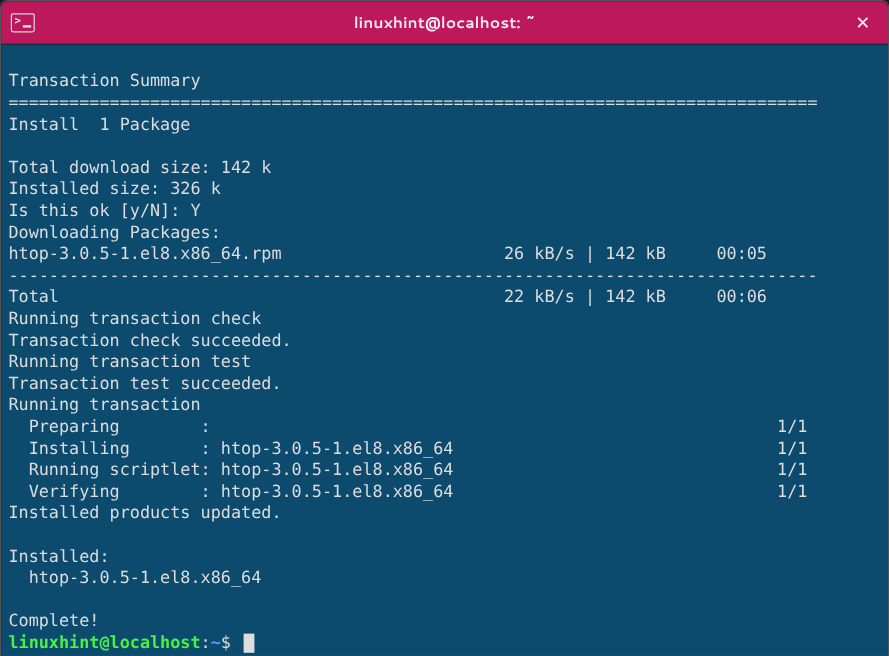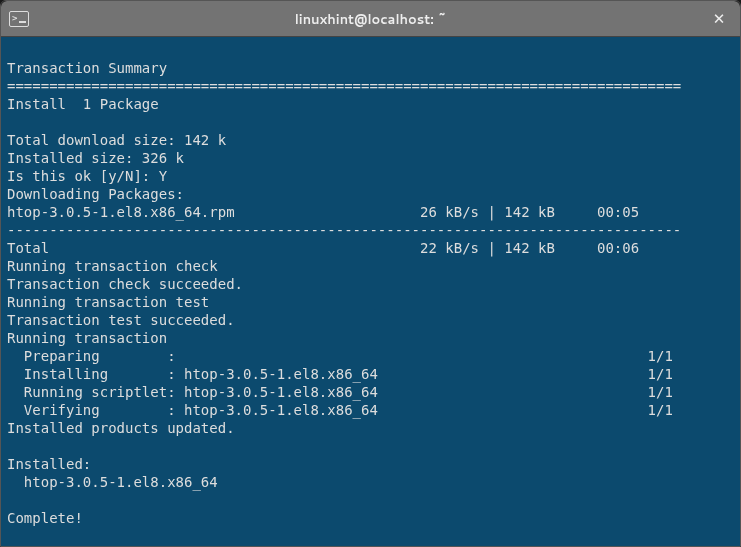--- a/index.html
+++ b/index.html
@@ -15,21 +15,21 @@
       width: 741px;
       height: 547px;
       background: #000;
       border: 1px solid #555;
       border-radius: 6px 6px 0 0;
       display: flex;
       flex-direction: column;
     }
     .titlebar {
       height: 36px;
-      background: #737373;
+      background: #be185d;
       border-bottom: 1px solid #444;
       display: flex;
       align-items: center;
       padding: 0 8px;
       border-radius: 6px 6px 0 0;
       position: relative;
     }
     .titlebar-icon {
       width: 20px;
       height: 16px;
@@ -137,14 +137,14 @@
 <span>  Preparing        :                                                        1/1 </span>
 <span>  Installing       : htop-3.0.5-1.el8.x86_64                                1/1 </span>
 <span>  Running scriptlet: htop-3.0.5-1.el8.x86_64                                1/1 </span>
 <span>  Verifying        : htop-3.0.5-1.el8.x86_64                                1/1 </span>
 <span>Installed products updated.</span>
 <span></span>
 <span>Installed:</span>
 <span>  htop-3.0.5-1.el8.x86_64                                                       </span>
 <span></span>
 <span>Complete!</span>
-</div>
+<span class="prompt-line"><span class="user-host">linuxhint@localhost</span><span class="colon">:</span><span class="path">~</span><span class="dollar">$ </span><span class="cursor"></span></span></div>
 </div>
 
 </body></html>

